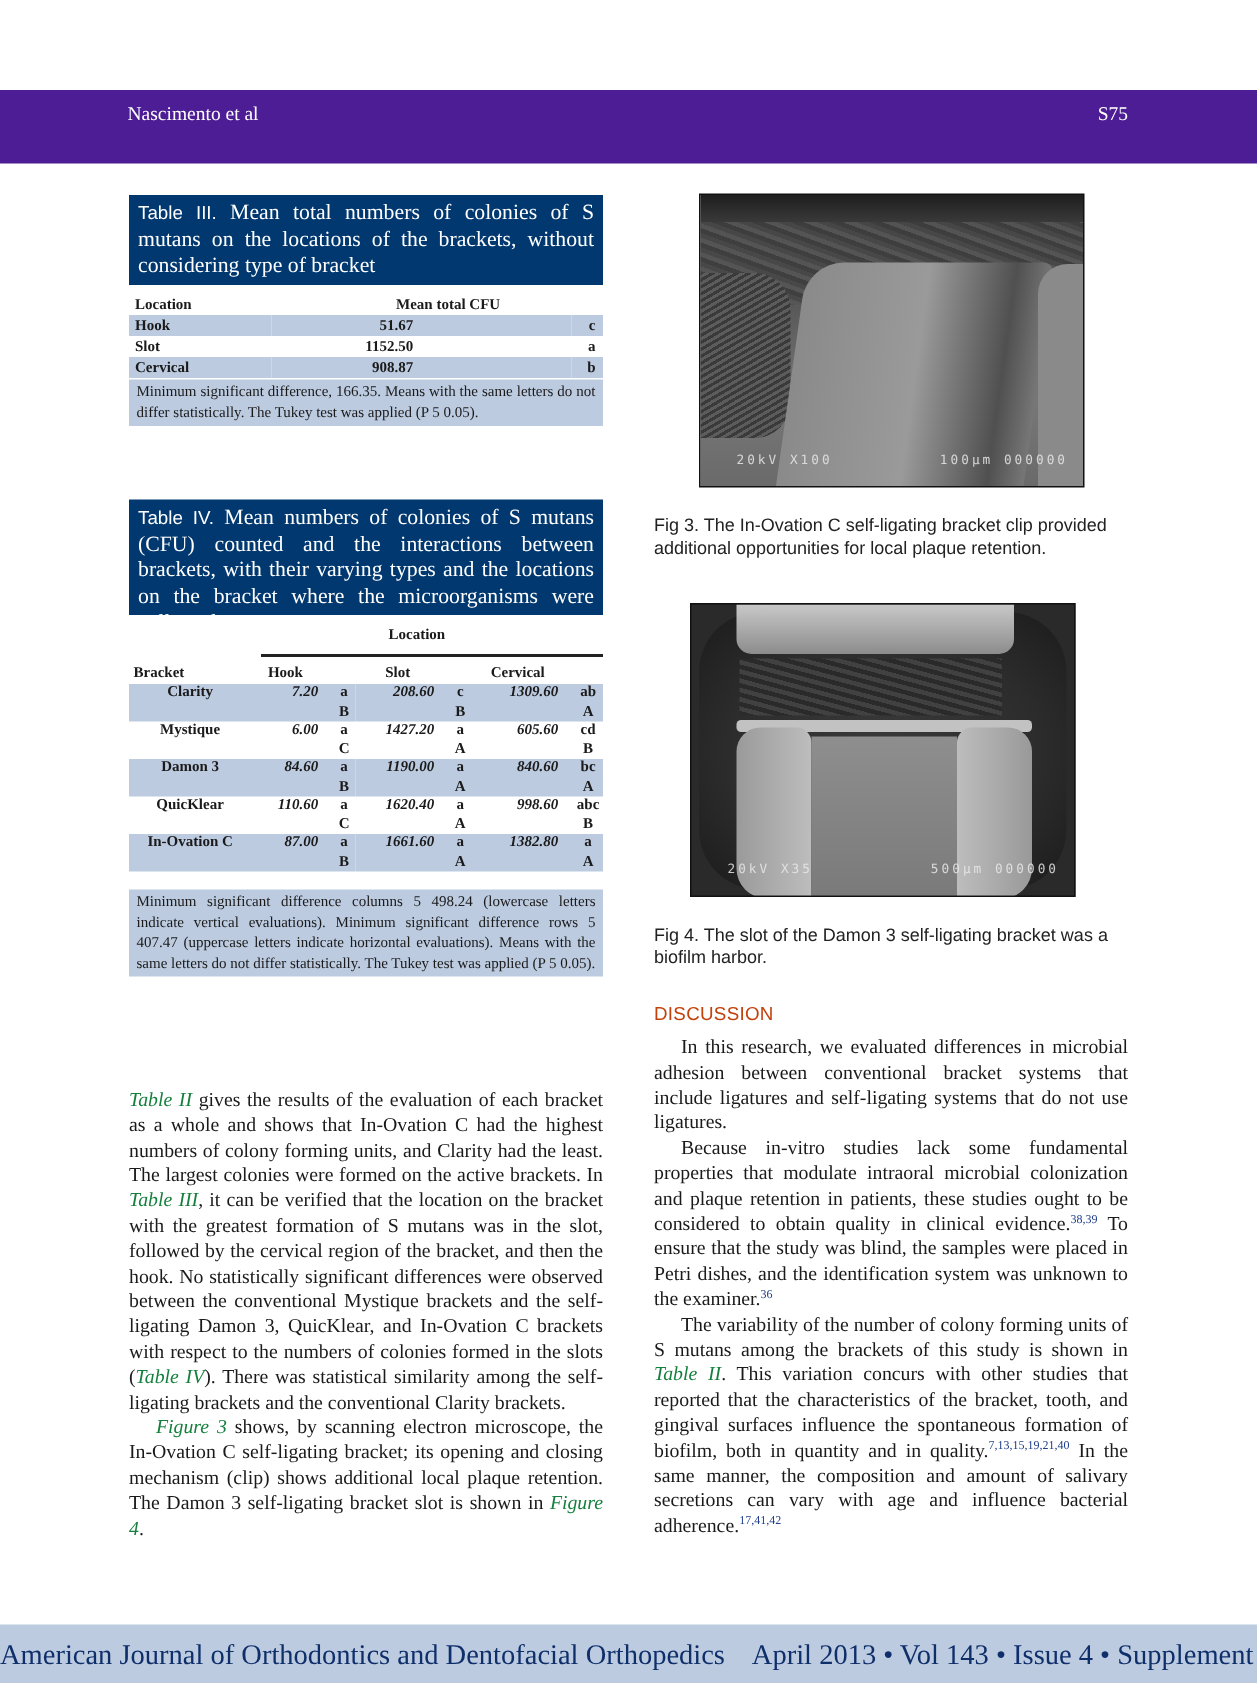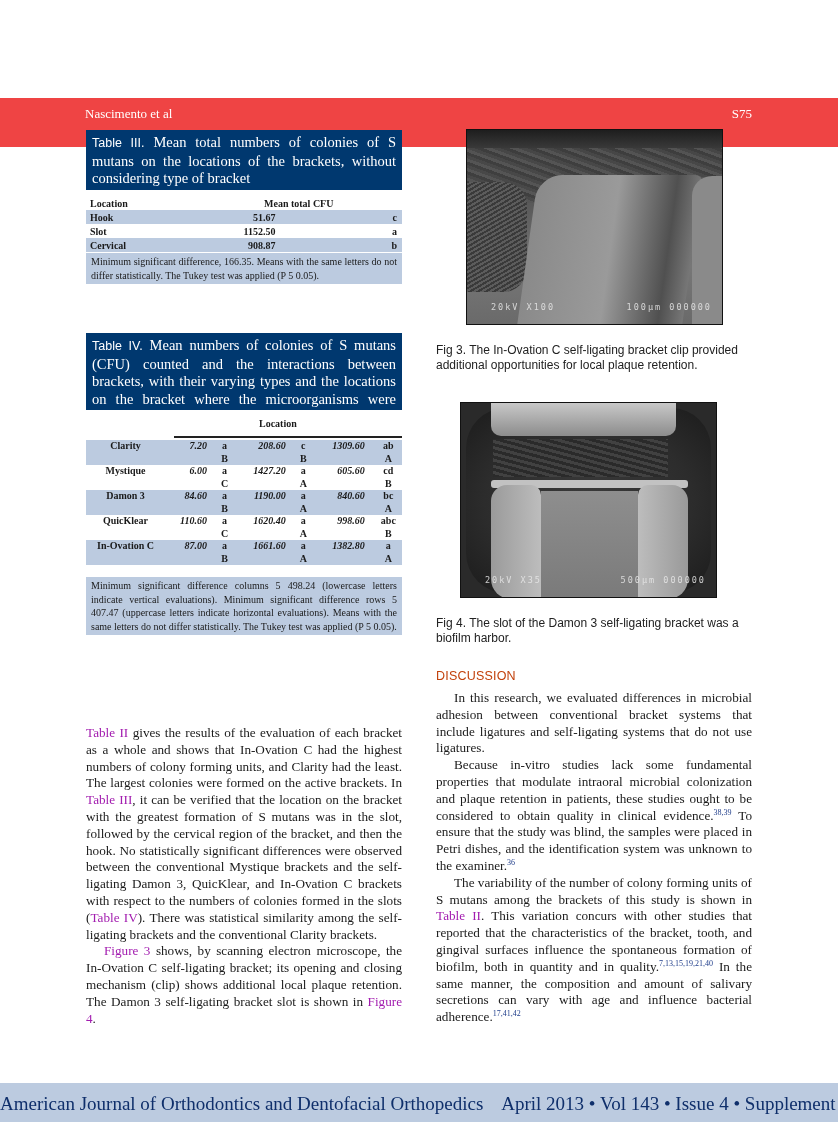--- a/index.html
+++ b/index.html
@@ -1,19 +1,19 @@
 <!DOCTYPE html>
 <html><head>
 <meta charset="utf-8">
 <style>
   * { box-sizing: border-box; margin: 0; padding: 0; }
   html, body { width: 838px; height: 1122px; background: #ffffff; overflow: hidden; }
   body { position: relative; font-family: "Liberation Serif", "DejaVu Serif", serif; color: #1a1a1a; }
 
-  .header-band { position: absolute; left: 0; top: 60px; width: 838px; height: 49px; background: #ef4444; color: #fff; margin-top: 38px; }
+  .header-band { position: absolute; left: 0; top: 60px; width: 838px; height: 49px; background: #4c1d95; color: #fff; }
   .header-band .author { position: absolute; left: 85px; top: 8px; font-size: 13px; font-family: "Liberation Serif", serif; }
   .header-band .page { position: absolute; right: 86px; top: 8px; font-size: 13px; }
 
   .footer-band { position: absolute; left: 0; top: 1083px; width: 838px; height: 39px; background: #bccbe0; }
   .footer-band .journal { position: absolute; left: 0; width: 838px; top: 10px; text-align: center; font-size: 19px; color: #0f2f6b; }
 
   .tbl-title { position: absolute; background: #00386f; color: #fff; font-size: 14.5px; line-height: 17.5px; padding: 4px 6px; text-align: justify; }
   .tbl-title .lbl { font-family: "Liberation Sans", "DejaVu Sans", sans-serif; font-size: 12.5px; }
 
   .t3 { position: absolute; left: 86px; top: 130px; width: 316px; }
@@ -38,21 +38,21 @@
   .t4 tr.row td { height: 25px; }
   .t4 tr.band td { background: #bccbe0; }
   .t4 .br { width: 76px; padding-left: 3px; }
   .t4 .n { text-align: right; padding-right: 4px; font-style: italic; }
   .t4 .l { padding-left: 6px; }
   .t4 .note { margin-top: 12px; }
 
   .col-text { position: absolute; font-size: 13.2px; line-height: 16.8px; text-align: justify; color: #1a1a1a; }
   .col-text p { text-indent: 0; }
   .col-text p.ind { text-indent: 18px; }
-  .link { color: #a21caf; }
+  .link { color: #15803d; font-style: italic; }
   sup { font-size: 8px; color: #1f3d8a; vertical-align: 5px; line-height: 0; }
 
   .figure { position: absolute; background: #333; border: 1px solid #111; overflow: hidden; }
   .fig3 { left: 466px; top: 129px; width: 257px; height: 196px; background: linear-gradient(180deg, #1e1e1e 0%, #4a4a4a 15%, #5a5a5a 40%, #777 70%, #6a6a6a 100%); }
   .fig3 .rough { position: absolute; left: 0; top: 18px; width: 257px; height: 55px; background: repeating-linear-gradient(20deg, #3d3d3d 0 3px, #555 3px 6px, #474747 6px 9px); opacity: .9; }
   .fig3 .clip { position: absolute; left: 60px; top: 45px; width: 165px; height: 160px; background: linear-gradient(90deg, #8a8a8a 0%, #9a9a9a 50%, #505050 85%, #777 100%); border-radius: 24px 8px 0 0; transform: skewX(-8deg); }
   .fig3 .left { position: absolute; left: 0; top: 52px; width: 60px; height: 110px; background: repeating-linear-gradient(-30deg, #3a3a3a 0 2px, #5c5c5c 2px 4px); border-radius: 0 24px 24px 0; }
   .fig3 .right { position: absolute; right: 0; top: 46px; width: 30px; height: 160px; background: #8a8a8a; border-radius: 20px 0 0 0; }
   .sem-label { position: absolute; bottom: 12px; left: 24px; right: 10px; color: #e8e8e8; font-family: "DejaVu Sans Mono", monospace; font-size: 8.5px; letter-spacing: 2px; display: flex; justify-content: space-between; opacity: .85; }
 
@@ -112,20 +112,29 @@
   <div class="tbl-title">
     <span class="lbl">Table IV.</span>
     <span>Mean numbers of colonies of S mutans (CFU) counted and the interactions between brackets, with their varying types and the locations on the bracket where the microorganisms were collected</span>
   </div>
   <div class="loc-head">
     <span>Location</span>
     <div class="rule"></div>
   </div>
   <table>
     <tbody>
+        <tr>
+      <th class="br">Bracket</th>
+      <th style="text-align:center;width:50px">Hook</th>
+      <th style="width:20px"></th>
+      <th style="text-align:center;width:55px">Slot</th>
+      <th style="width:20px"></th>
+      <th style="text-align:center;width:60px">Cervical</th>
+      <th style="width:25px"></th>
+    </tr>
     <tr class="row band">
       <td class="br">Clarity</td>
       <td class="n">7.20</td>
       <td class="l"><span>a</span><br><span>B</span></td>
       <td class="n">208.60</td>
       <td class="l"><span>c</span><br><span>B</span></td>
       <td class="n">1309.60</td>
       <td class="l"><span>ab</span><br><span>A</span></td>
     </tr>
     <tr class="row">

